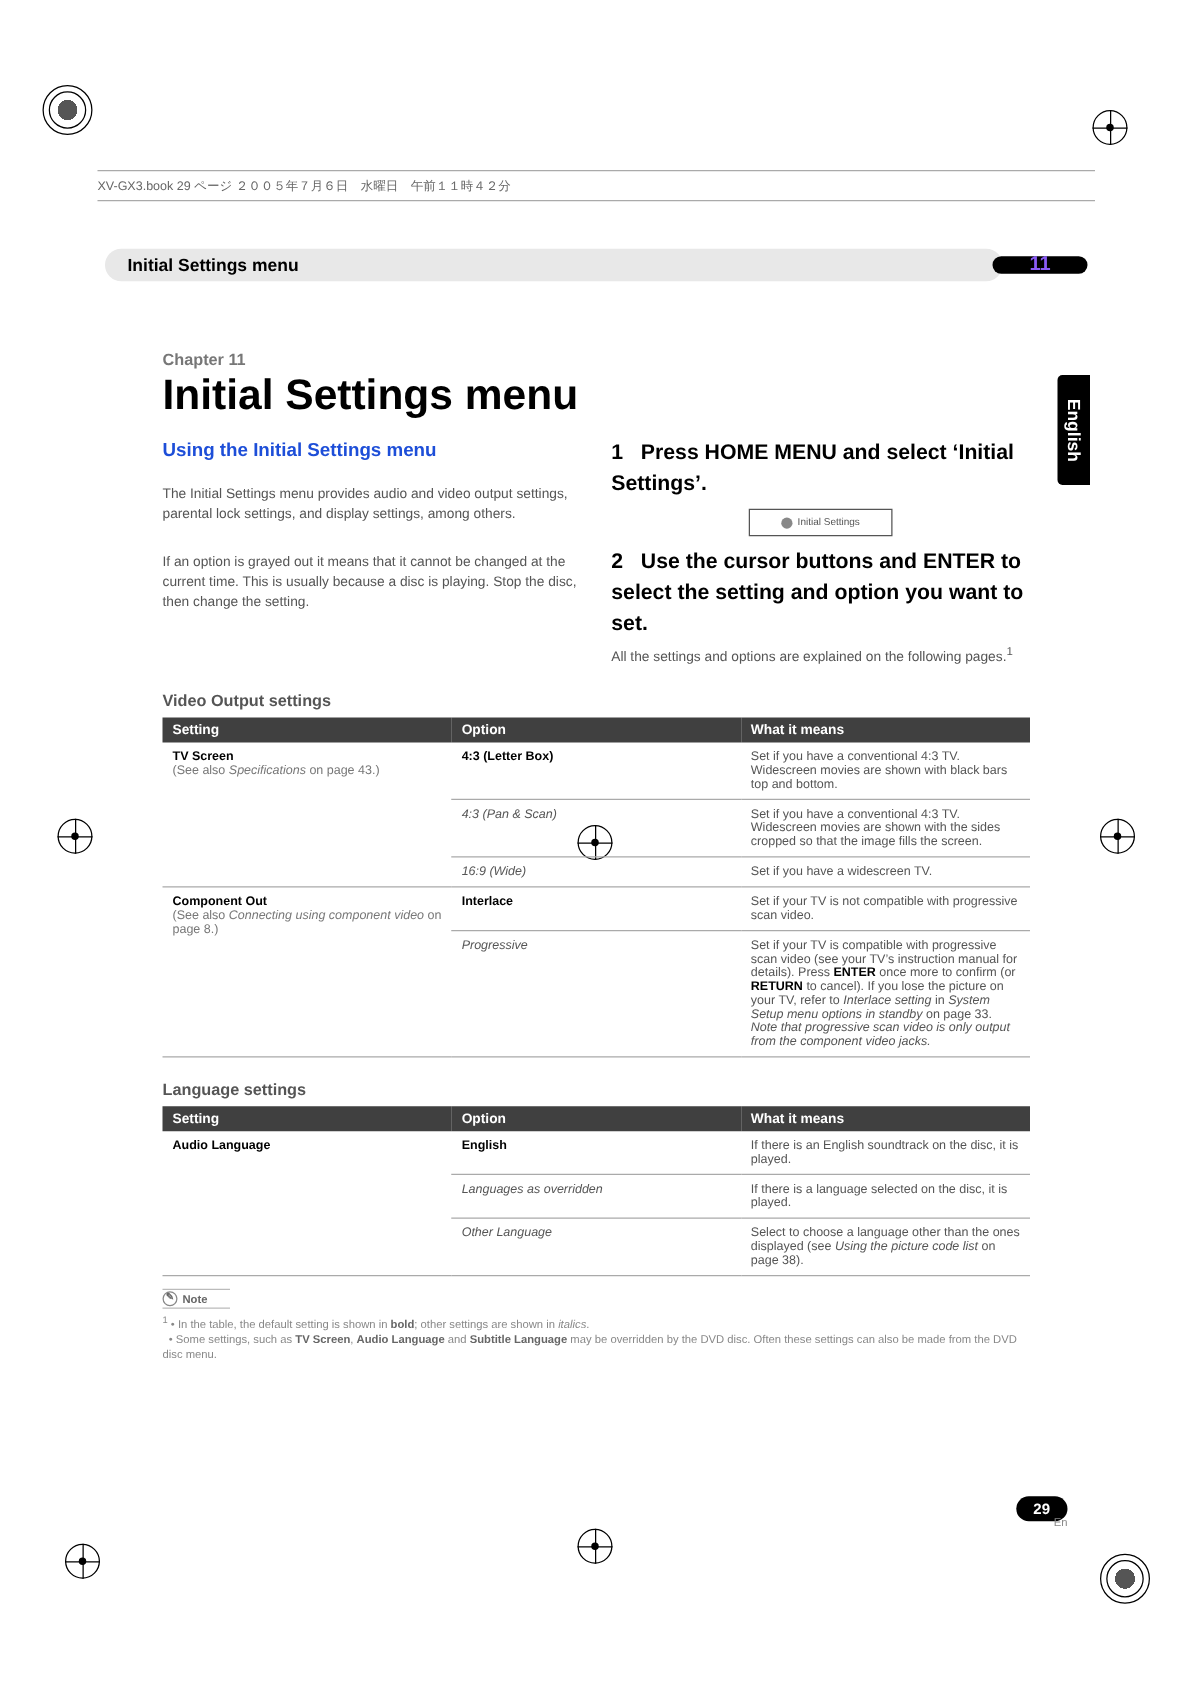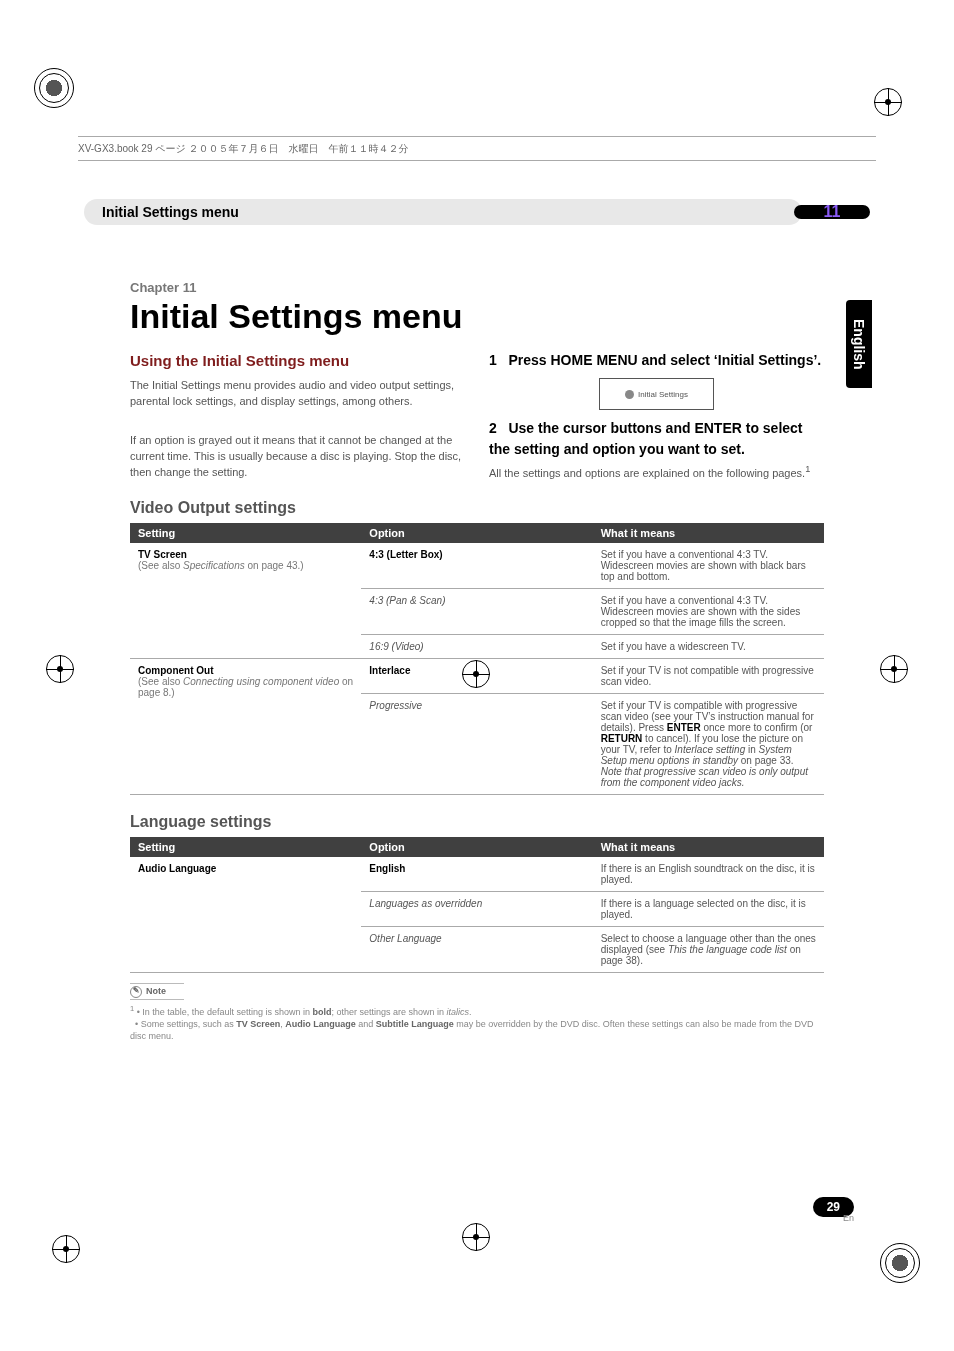--- a/index.html
+++ b/index.html
@@ -131,43 +131,43 @@
       font-size: 34px;
       font-weight: 900;
       margin-top: 2px;
       margin-bottom: 14px;
     }
     .two-col {
       display: flex;
       gap: 24px;
     }
     .col { flex: 1; font-size: 11px; line-height: 1.45; color: #555; }
-    h2 { font-size: 15px; color: #7f1d1d; margin-bottom: 6px; }
-    .step { font-size: 14px; margin-bottom: 4px; }
+    h2 { font-size: 15px; color: #1d4ed8; margin-bottom: 16px; }
+    .step { font-size: 17px; margin-bottom: 4px; }
     .step b { color: #000; }
     .initial-box {
       border: 1px solid #555;
       width: 115px;
-      height: 32px;
+      height: 22px;
       display: flex;
       align-items: center;
       justify-content: center;
       font-size: 8px;
       color: #555;
       margin: 8px auto;
       gap: 4px;
     }
     .gear {
       width: 9px; height: 9px;
       display: inline-block;
       background: #888;
       border-radius: 50%;
     }
     .h3 {
-      font-size: 16px;
+      font-size: 13px;
       font-weight: bold;
       color: #555;
       margin: 18px 0 6px 0;
     }
     table {
       width: 100%;
       border-collapse: collapse;
       font-size: 10px;
     }
     thead th {
@@ -313,21 +313,21 @@
           <span class="italic-gray" style="font-style:normal">(See also </span><span class="italic-gray">Specifications</span><span class="italic-gray" style="font-style:normal"> on page 43.)</span>
         </td>
         <td class="opt-bold">4:3 (Letter Box)</td>
         <td>Set if you have a conventional 4:3 TV. Widescreen movies are shown with black bars top and bottom.</td>
       </tr>
       <tr>
         <td class="opt-italic">4:3 (Pan &amp; Scan)</td>
         <td>Set if you have a conventional 4:3 TV. Widescreen movies are shown with the sides cropped so that the image fills the screen.</td>
       </tr>
       <tr>
-        <td class="opt-italic">16:9 (Video)</td>
+        <td class="opt-italic">16:9 (Wide)</td>
         <td>Set if you have a widescreen TV.</td>
       </tr>
       <tr>
         <td rowspan="2">
           <span class="setting-bold">Component Out</span><br>
           <span class="italic-gray" style="font-style:normal">(See also </span><span class="italic-gray">Connecting using component video</span><span class="italic-gray" style="font-style:normal"> on page 8.)</span>
         </td>
         <td class="opt-bold">Interlace</td>
         <td>Set if your TV is not compatible with progressive scan video.</td>
       </tr>
@@ -356,21 +356,21 @@
         <td class="opt-bold">English</td>
         <td>If there is an English soundtrack on the disc, it is played.</td>
       </tr>
       <tr>
         <td class="opt-italic">Languages as overridden</td>
         <td>If there is a language selected on the disc, it is played.</td>
       </tr>
       <tr>
         <td class="opt-italic">Other Language</td>
         <td>
-          <span>Select to choose a language other than the ones displayed (see </span><i>This the language code list</i><span> on page 38).</span>
+          <span>Select to choose a language other than the ones displayed (see </span><i>Using the picture code list</i><span> on page 38).</span>
         </td>
       </tr>
     </tbody>
   </table>
 
   <div class="note-section">
     <div class="note-label">
       <span class="note-icon">✎</span>
       <span>Note</span>
     </div>

